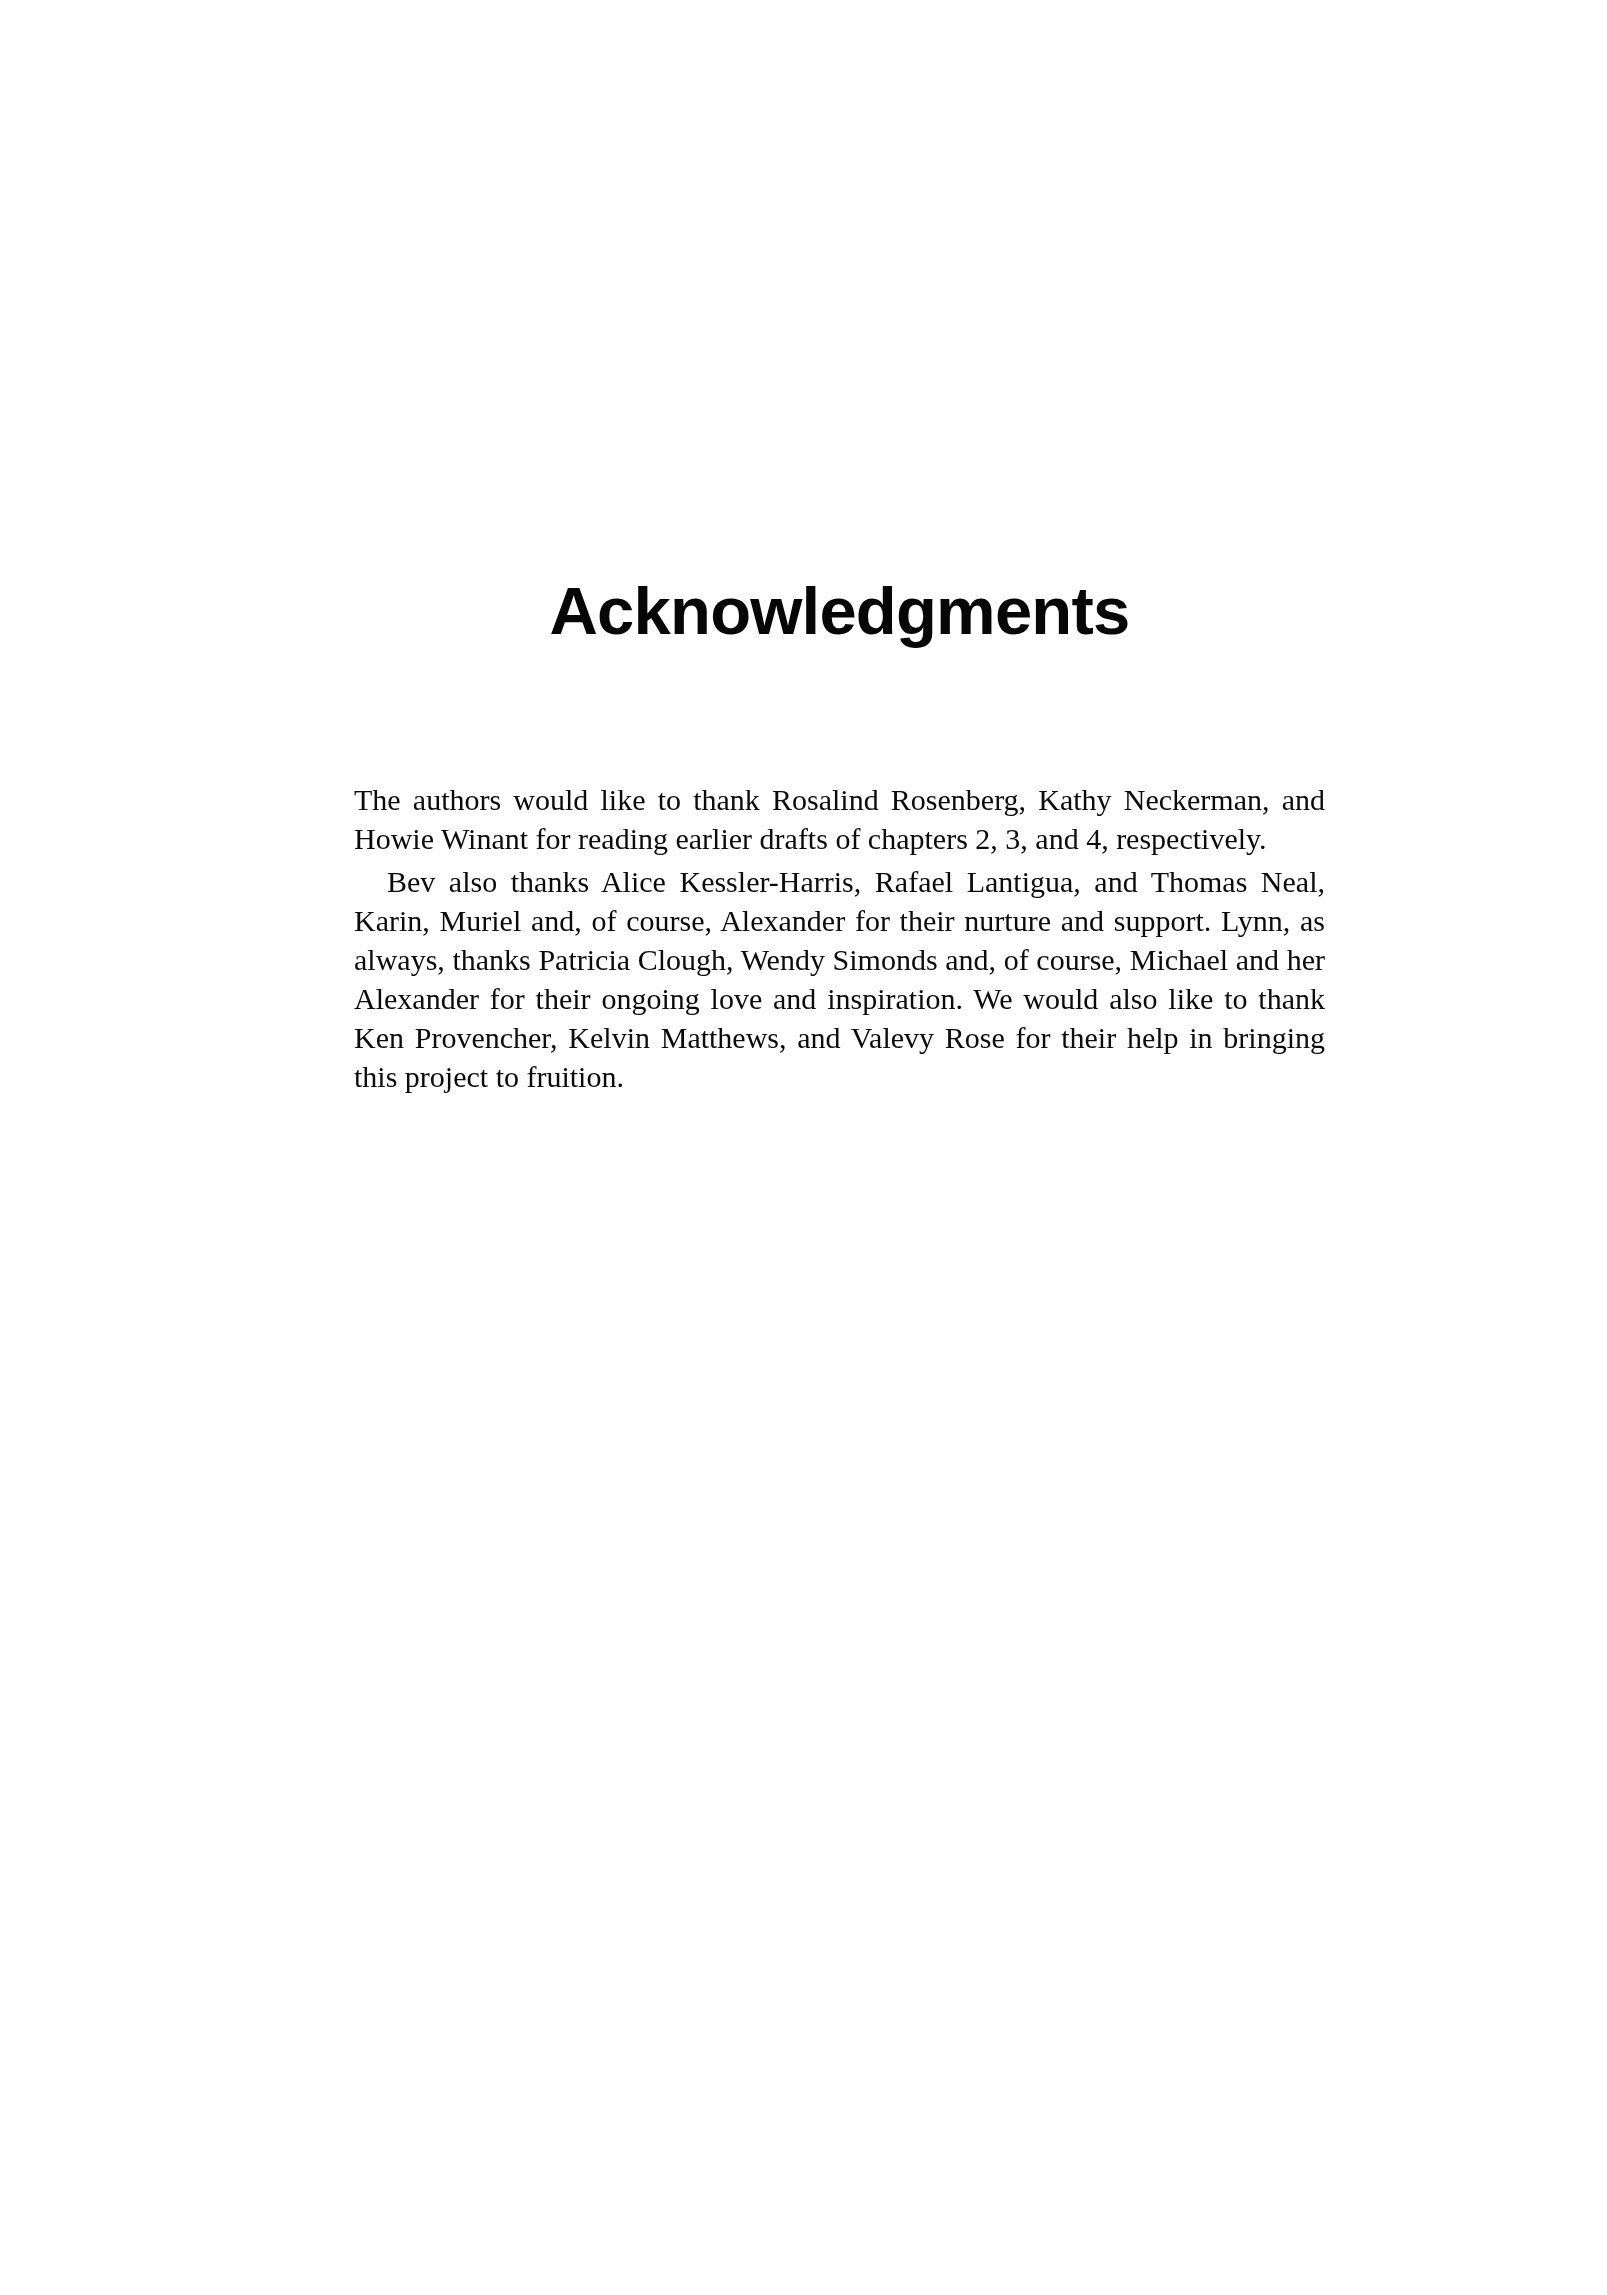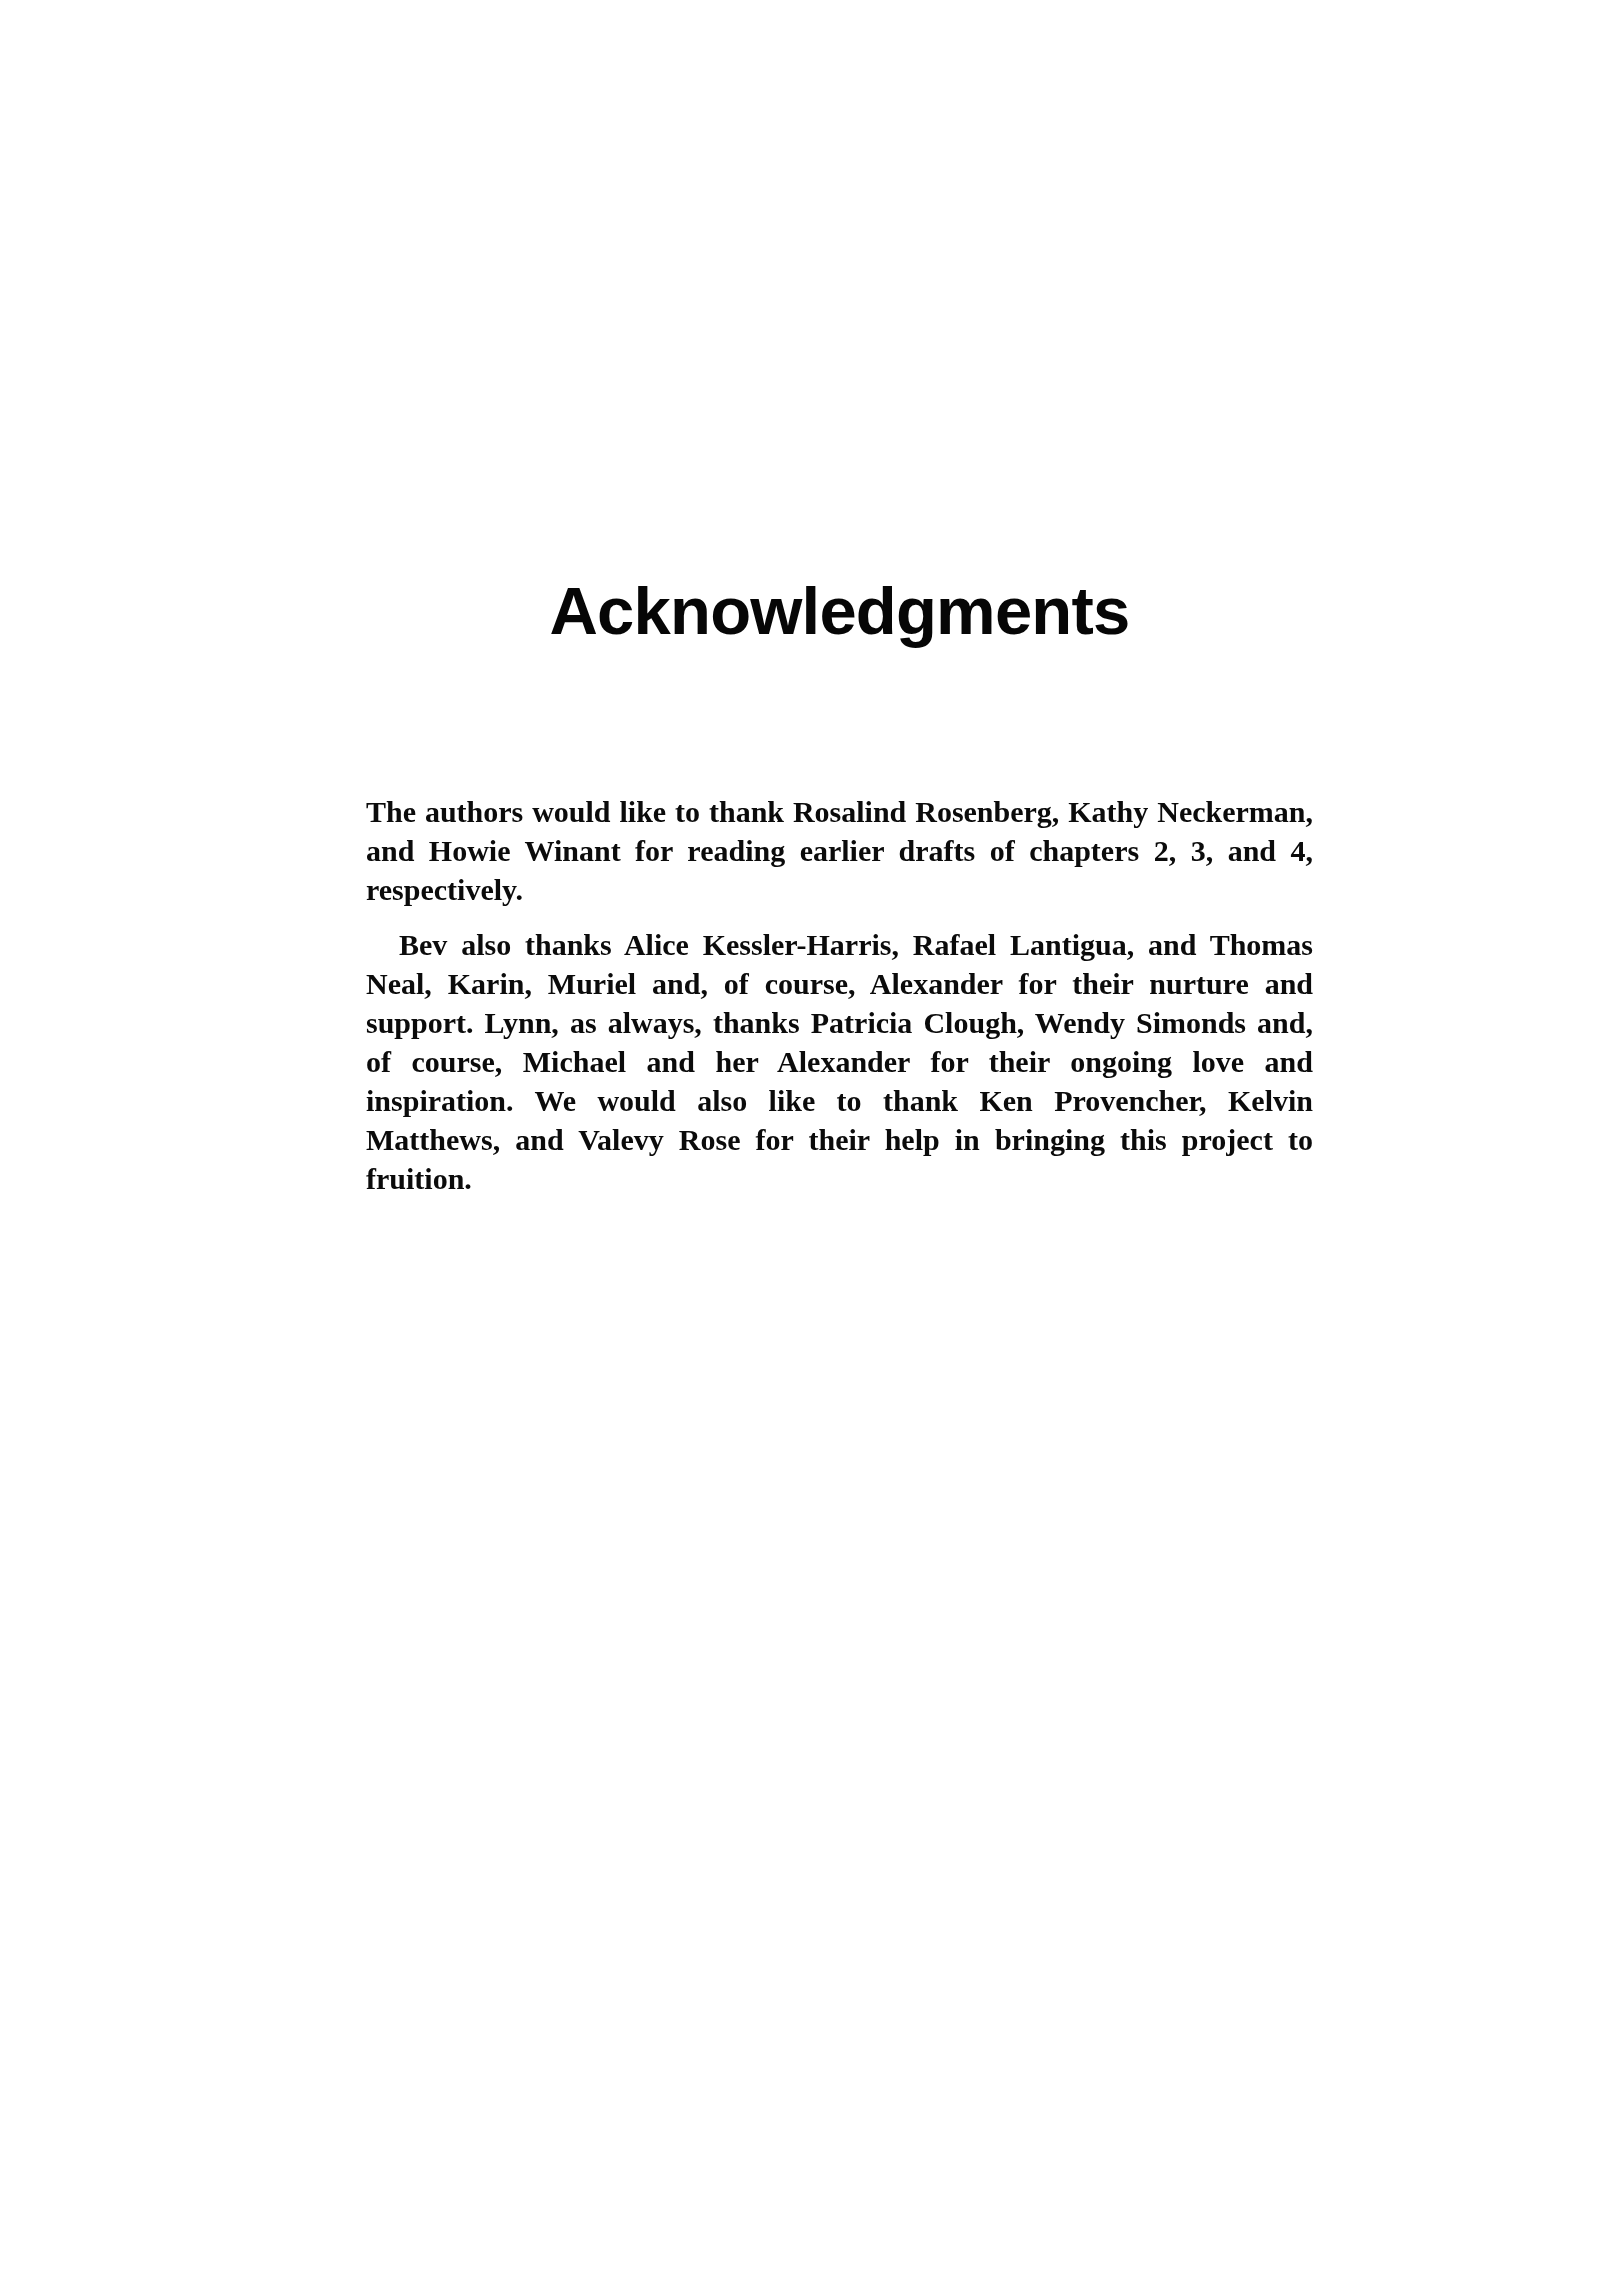--- a/index.html
+++ b/index.html
@@ -34,23 +34,22 @@
     top: 776px;
     left: 350px;
     width: 979px;
     font-family: "Liberation Serif", "DejaVu Serif", serif;
     font-size: 30px;
     line-height: 39px;
     color: #0b0b0b;
     text-align: justify;
   }
   .body-block p {
-    margin: 16px;
+    margin: 4px;
     padding: 0;
-    font-weight: bold;
   }
   .body-block p.indent {
     text-indent: 33px;
   }
 </style>
 </head>
 <body>
 
 <div class="page">
   <h1 class="page-title">Acknowledgments</h1>

